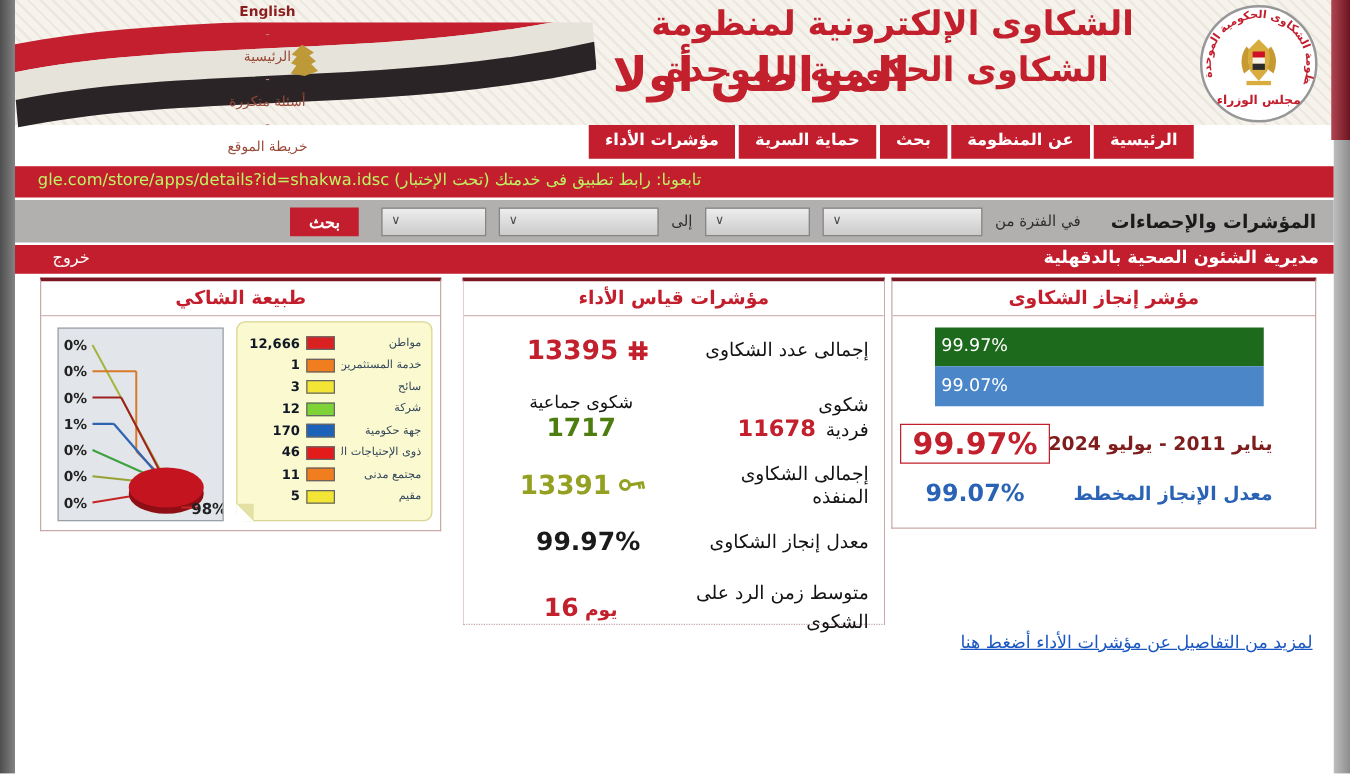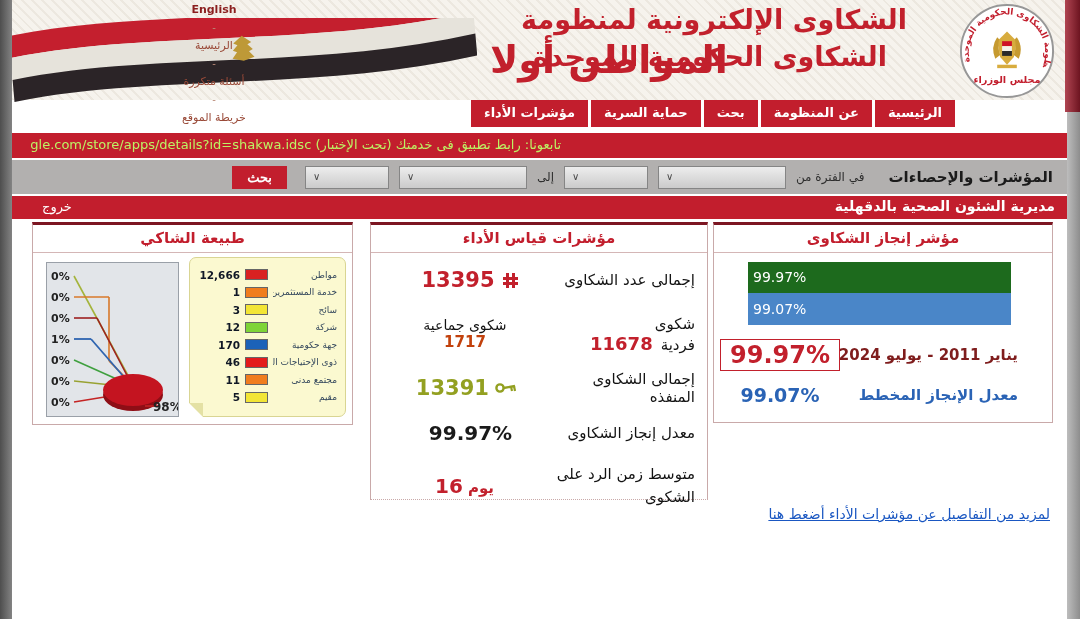--- a/index.html
+++ b/index.html
@@ -69,21 +69,21 @@
   .legend-row{display:flex;align-items:center;height:17.5px;gap:5px;}
   .legend-label{flex:1;font-size:9px;color:#33475c;white-space:nowrap;overflow:hidden;}
   .legend-swatch{width:21px;height:9px;border:1px solid #666;flex:0 0 auto;}
   .legend-value{width:42px;text-align:right;font-size:10.5px;font-weight:bold;color:#101826;direction:ltr;}
   
   .kpi-rows{position:absolute;left:0;right:0;top:30px;bottom:0;direction:rtl;padding:2px 12px;}
   .kpi-row{display:flex;justify-content:space-between;align-items:center;}
   .kpi-label{font-size:15px;color:#131313;}
   .kpi-value-cell{width:175px;display:flex;justify-content:center;align-items:center;gap:6px;direction:rtl;}
   .num-red{color:#c2202c;font-weight:bold;font-size:21px;}
-  .num-darkred{color:#c2410c;font-weight:bold;font-size:15px;}
+  .num-darkred{color:#4d7c0f;font-weight:bold;font-size:20px;}
   .num-olive{color:#93a021;font-weight:bold;font-size:21px;}
   .num-black{color:#1a1a1a;font-weight:bold;font-size:20px;}
   .inline-num{color:#c2202c;font-weight:bold;font-size:18px;margin:0 8px;}
   .group-block{width:175px;text-align:center;}
   .group-block .glabel{font-size:14px;color:#131313;}
   .resp-value{direction:ltr;display:flex;align-items:baseline;gap:5px;}
   .resp-value .n{font-size:20px;font-weight:bold;color:#c2202c;}
   .resp-value .u{font-size:15px;font-weight:bold;color:#c2202c;}
   
   .bar-actual{position:absolute;left:34px;top:37px;width:263px;height:31px;background:#1d6a1d;

